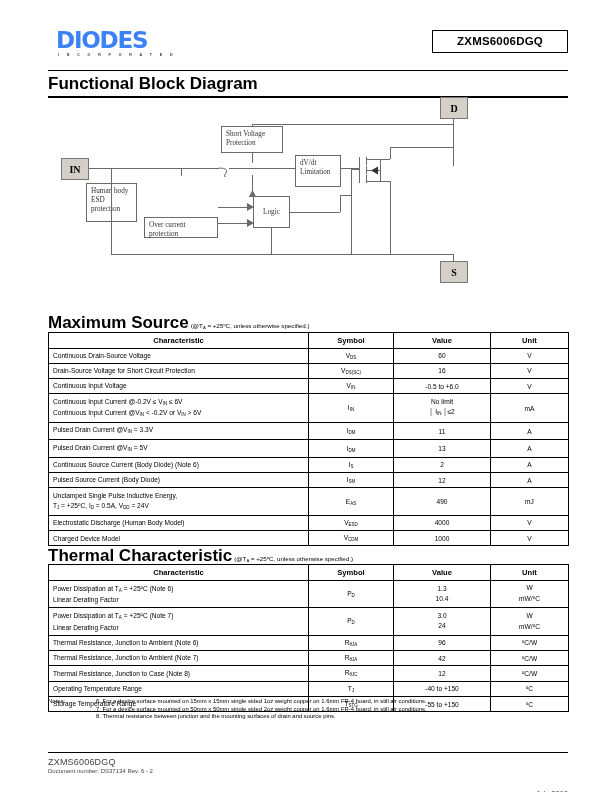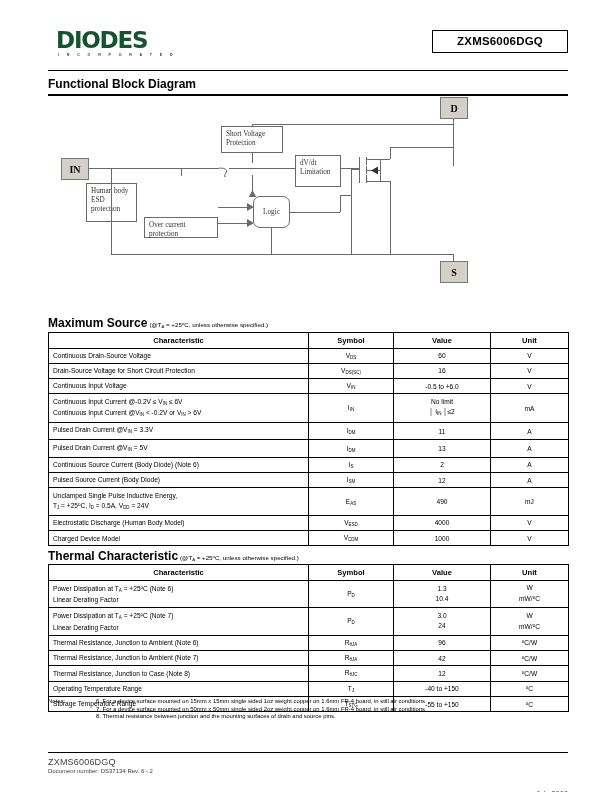--- a/index.html
+++ b/index.html
@@ -12,38 +12,38 @@
     -webkit-font-smoothing:none;
   }
   .page { position:absolute; left:0; top:0; width:612px; height:792px; }
 
   
   .header { position:absolute; left:48px; top:28px; width:520px; height:40px; }
   .logo { position:absolute; left:8px; top:0px; width:130px; }
   .logo-main {
     font-family:"DejaVu Sans", sans-serif;
     font-size:23px; font-weight:bold; letter-spacing:-1.2px;
-    color:#14532d; line-height:24px;
+    color:#3b82f6; line-height:24px;
   }
   .logo-sub {
     font-size:3.6px; letter-spacing:3.4px; color:#3a3a3a;
     font-weight:bold; margin-top:1px; padding-left:2px;
   }
   .partbox {
     position:absolute; right:0px; top:2px;
     border:1.2px solid #000; padding:4px 0px 5px 0px;
     width:134px; text-align:center;
     font-size:11.5px; font-weight:bold; letter-spacing:.2px;
   }
   .headrule { position:absolute; left:48px; top:70px; width:520px; height:1px; background:#000; }
 
   
   .sect { position:absolute; left:48px; width:520px; }
   .sect-title {
-    font-size:12px; font-weight:bold; letter-spacing:0px;
+    font-size:17px; font-weight:bold; letter-spacing:0px;
     display:inline-block; vertical-align:baseline;
   }
   .sect-cond {
     font-size:6.2px; display:inline-block; vertical-align:baseline;
     padding-left:2px; letter-spacing:0px;
   }
   .sect-underline { width:520px; height:1.6px; background:#000; margin-top:2px; }
 
   sub { font-size:.68em; vertical-align:-0.22em; }
   sup { font-size:.68em; vertical-align:0.42em; }
@@ -126,21 +126,21 @@
   <div class="diagram">
 
     <div class="term" style="left:392px; top:2px; width:28px; height:22px; line-height:22px;">D</div>
     <div class="term" style="left:392px; top:166px; width:28px; height:22px; line-height:22px;">S</div>
     <div class="term" style="left:13px; top:63px; width:28px; height:22px; line-height:22px;">IN</div>
 
     <div class="dbox" style="left:173px; top:31px; width:62px; height:27px;">Short Voltage Protection</div>
     <div class="dbox" style="left:247px; top:60px; width:46px; height:32px;">dV/dt Limitation</div>
     <div class="dbox" style="left:38px; top:88px; width:51px; height:39px;">Human body ESD protection</div>
     <div class="dbox" style="left:96px; top:122px; width:74px; height:21px;">Over current protection</div>
-    <div class="dbox" style="left:205px; top:101px; width:37px; height:32px; text-align:center; padding-top:11px;border-radius:7px;">Logic</div>
+    <div class="dbox" style="left:205px; top:101px; width:37px; height:32px; text-align:center; padding-top:11px;">Logic</div>
 
     <div class="wire wv" style="left:405px; top:24px; height:47px;"></div>
 
     <div class="wire wh" style="left:204px; top:29px; width:202px;"></div>
     <div class="wire wv" style="left:204px; top:29px; height:2px;"></div>
 
     <div class="wire wh" style="left:41px; top:73px; width:130px;"></div>
 
     <div class="wire wv" style="left:63px; top:73px; height:86px;"></div>
 

